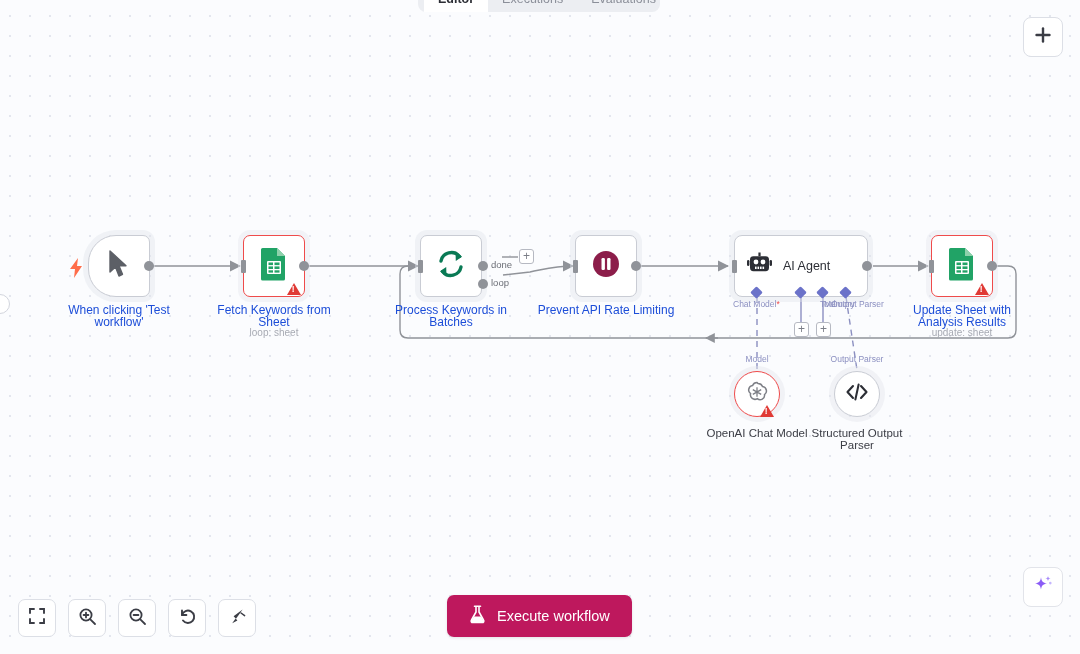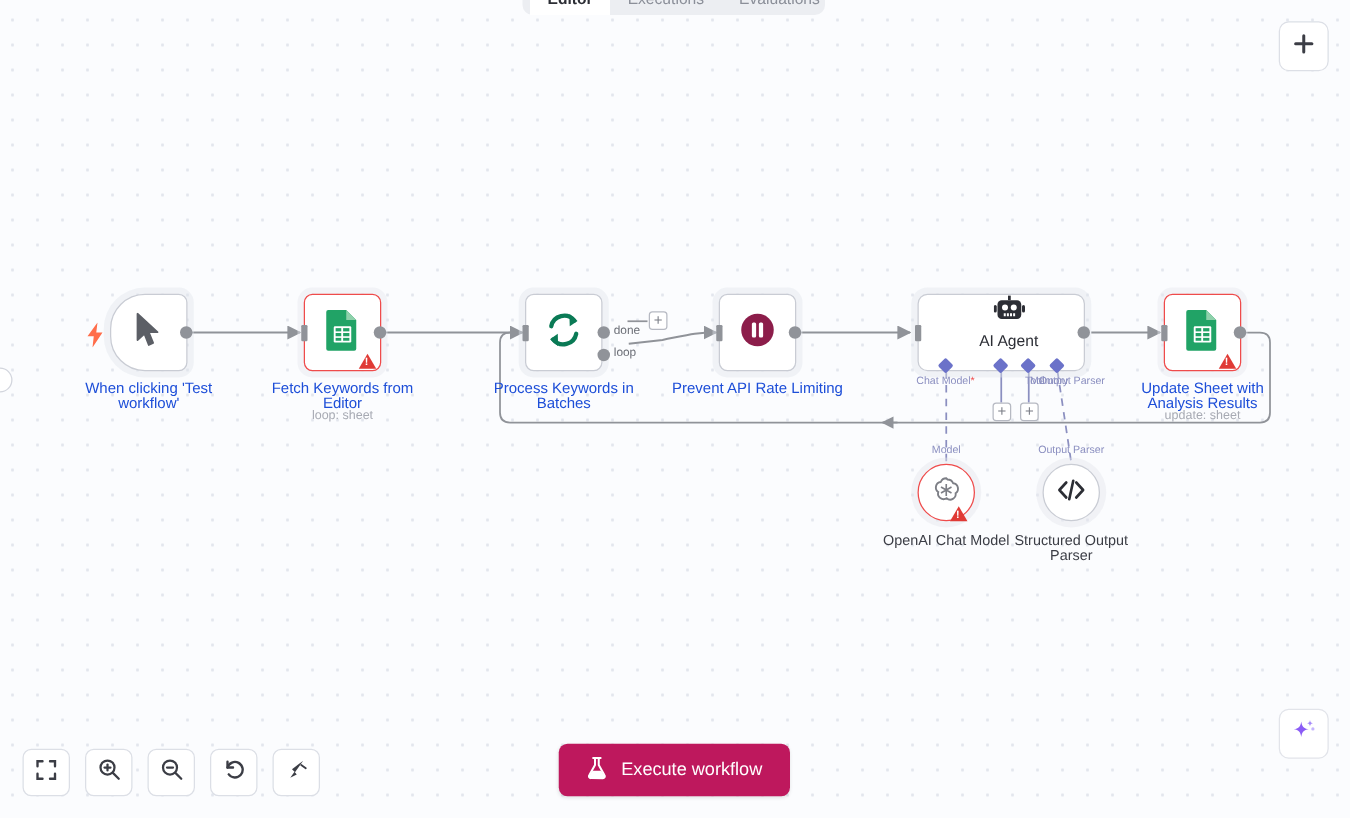--- a/index.html
+++ b/index.html
@@ -74,22 +74,22 @@
   
   .nbox.trigger {
     border-radius: 28px 7px 7px 28px;
   }
 
   
   .nbox.wide {
     width: 134px;
     justify-content: flex-start;
     padding-left: 12px;
+    gap: 11px;
     border-radius: 8px;
-    flex-direction: column;
   }
   .nbox.wide .agent-label { font-size: 12.5px; color: #2c2e35; }
 
   .ntitle {
     position: absolute;
     top: 70px; left: 50%;
     transform: translateX(-50%);
     width: 150px;
     text-align: center;
     font-size: 12px;
@@ -326,21 +326,21 @@
           <rect x="14.5" y="19.4" width="5" height="2.6"></rect>
           <rect x="8.5" y="23.3" width="4.5" height="2.3"></rect>
           <rect x="14.5" y="23.3" width="5" height="2.3"></rect>
         </g>
       </svg>
     </span>
     <span class="warn"></span>
     <span class="dot-out"></span>
   </div>
   <div class="ntitle">Fetch Keywords from
-Editor</div>
+Sheet</div>
   <div class="nsub" style="top:92px">loop: sheet</div>
 </div>
 
 <div class="node" style="left:420px; top:235px;">
   <div class="nbox">
     <span class="dot-in"></span>
     <span>
       <svg width="32" height="32" viewBox="0 0 32 32">
         <path d="M6 13 A10.5 10.5 0 0 1 24.5 8.5" stroke="#0a7a55" stroke-width="3.4" fill="none" stroke-linecap="round"></path>
         <path d="M26 19 A10.5 10.5 0 0 1 7.5 23.5" stroke="#0a7a55" stroke-width="3.4" fill="none" stroke-linecap="round"></path>

